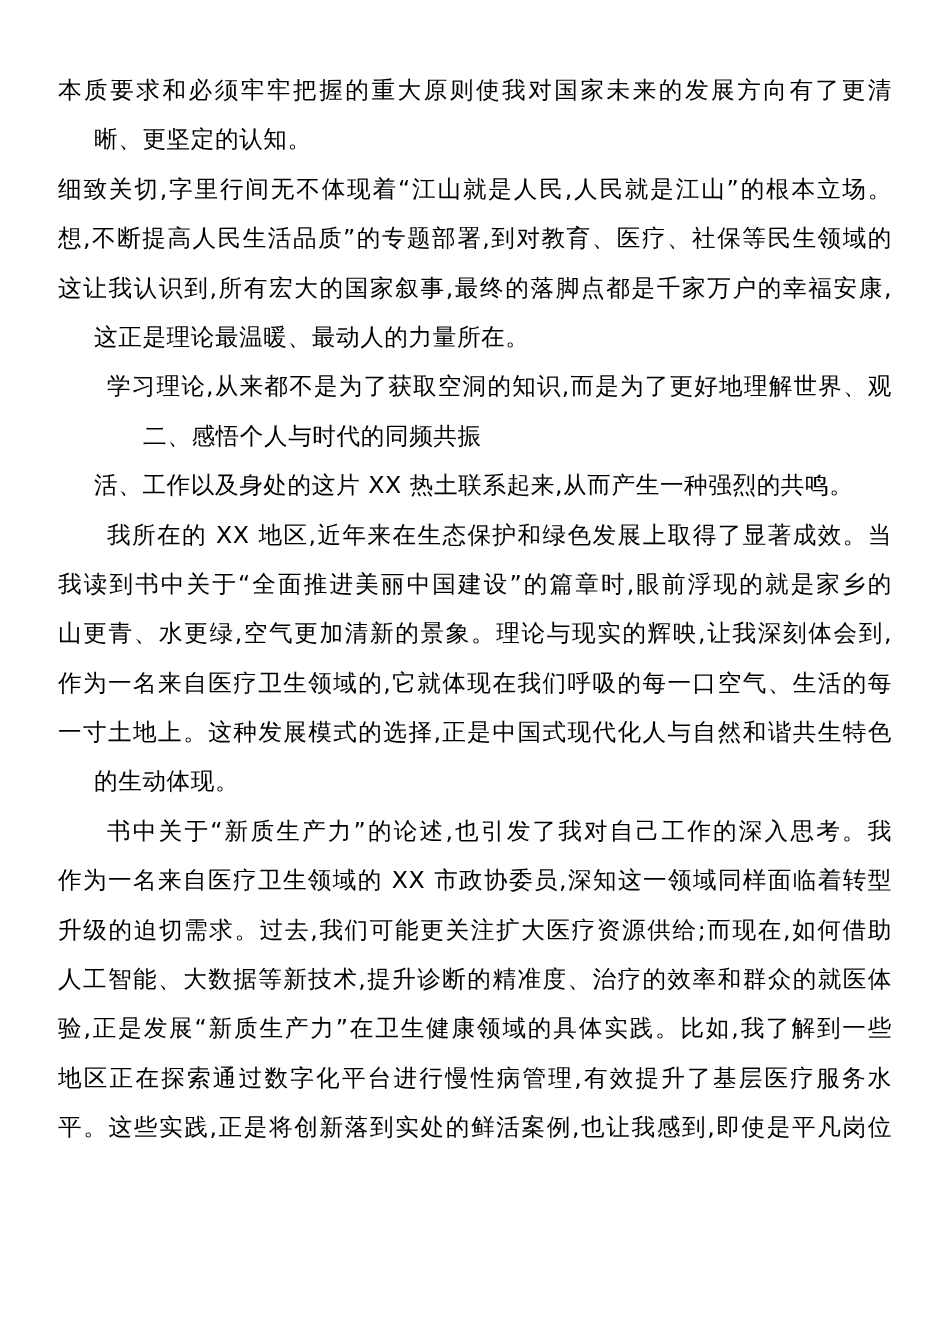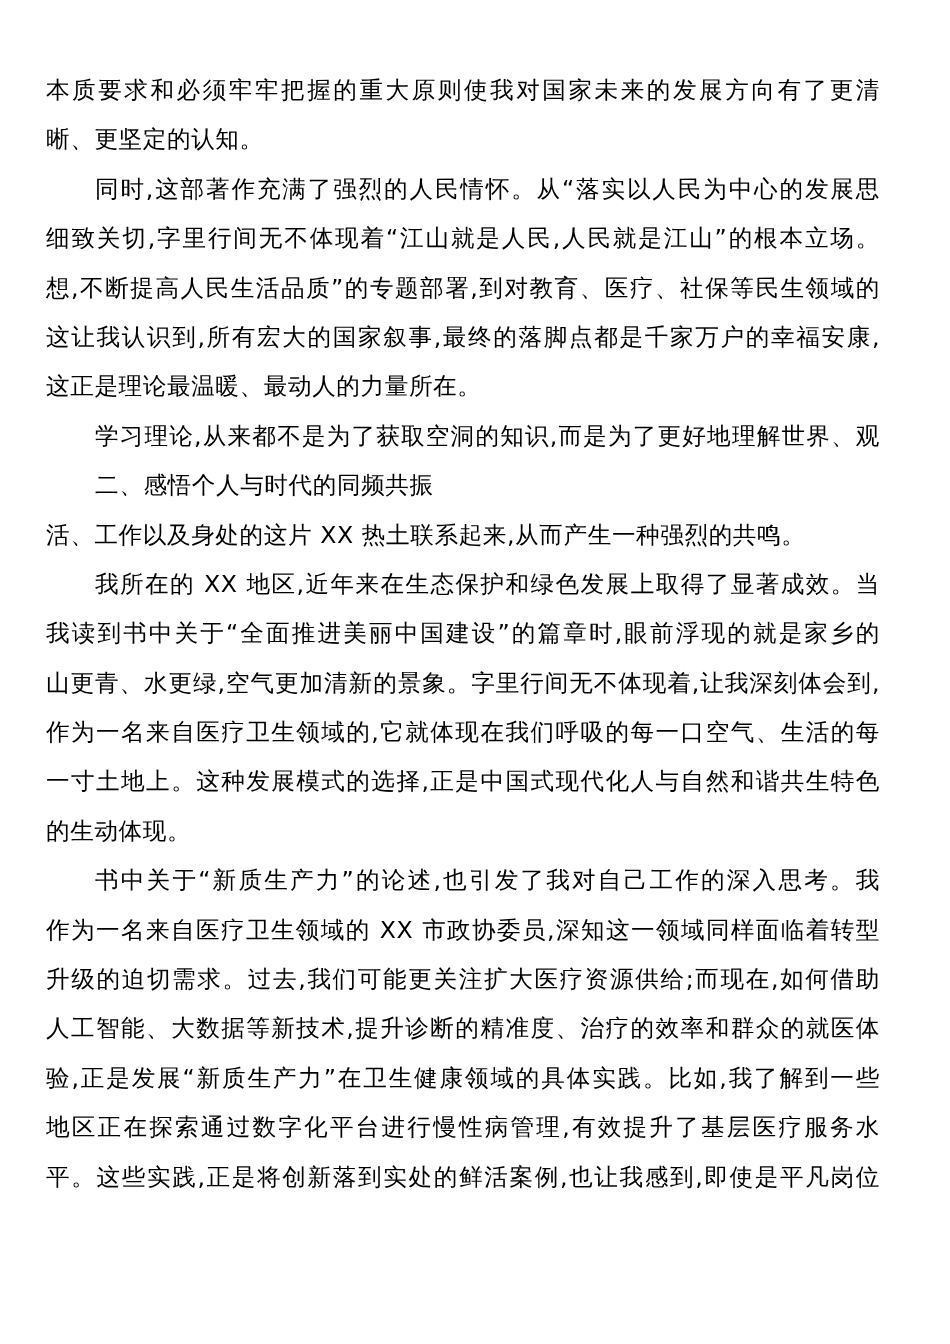--- a/index.html
+++ b/index.html
@@ -1,46 +1,45 @@
 <!DOCTYPE html>
 <html><head>
   <meta charset="utf-8">
   <style>
     html, body { margin: 0; padding: 0; background: #ffffff; }
     body { width: 950px; height: 1344px; overflow: hidden; position: relative; }
     .page {
-      position: absolute; left: 46px; top: 70px; width: 834px;
+      position: absolute; left: 58px; top: 70px; width: 834px;
       font-family: "DejaVu Sans", sans-serif;
       font-size: 23.6px; color: #000000;
     }
     .line {
       height: 49.4px; line-height: 40px;
       white-space: nowrap; text-align: justify; text-align-last: justify;
       letter-spacing: 0.6px;
     }
-    .line.last { text-align-last: left; }
+    .line.last { text-align-last: left; margin-left: 36px; }
     .line.indent { padding-left: 49px; }
   </style>
 </head>
 <body>
 
 <div class="page">
   <div class="line">本质要求和必须牢牢把握的重大原则使我对国家未来的发展方向有了更清</div>
   <div class="line last">晰、更坚定的认知。</div>
-  <div class="line indent">同时,这部著作充满了强烈的人民情怀。从“落实以人民为中心的发展思</div>
   <div class="line">细致关切,字里行间无不体现着“江山就是人民,人民就是江山”的根本立场。</div>
   <div class="line">想,不断提高人民生活品质”的专题部署,到对教育、医疗、社保等民生领域的</div>
   <div class="line">这让我认识到,所有宏大的国家叙事,最终的落脚点都是千家万户的幸福安康,</div>
   <div class="line last">这正是理论最温暖、最动人的力量所在。</div>
   <div class="line indent">学习理论,从来都不是为了获取空洞的知识,而是为了更好地理解世界、观</div>
   <div class="line indent last">二、感悟个人与时代的同频共振</div>
   <div class="line last">活、工作以及身处的这片 XX 热土联系起来,从而产生一种强烈的共鸣。</div>
   <div class="line indent">我所在的 XX 地区,近年来在生态保护和绿色发展上取得了显著成效。当</div>
   <div class="line">我读到书中关于“全面推进美丽中国建设”的篇章时,眼前浮现的就是家乡的</div>
-  <div class="line">山更青、水更绿,空气更加清新的景象。字里行间无不体现着,让我深刻体会到,</div>
+  <div class="line">山更青、水更绿,空气更加清新的景象。理论与现实的辉映,让我深刻体会到,</div>
   <div class="line">作为一名来自医疗卫生领域的,它就体现在我们呼吸的每一口空气、生活的每</div>
   <div class="line">一寸土地上。这种发展模式的选择,正是中国式现代化人与自然和谐共生特色</div>
   <div class="line last">的生动体现。</div>
   <div class="line indent">书中关于“新质生产力”的论述,也引发了我对自己工作的深入思考。我</div>
   <div class="line">作为一名来自医疗卫生领域的 XX 市政协委员,深知这一领域同样面临着转型</div>
   <div class="line">升级的迫切需求。过去,我们可能更关注扩大医疗资源供给;而现在,如何借助</div>
   <div class="line">人工智能、大数据等新技术,提升诊断的精准度、治疗的效率和群众的就医体</div>
   <div class="line">验,正是发展“新质生产力”在卫生健康领域的具体实践。比如,我了解到一些</div>
   <div class="line">地区正在探索通过数字化平台进行慢性病管理,有效提升了基层医疗服务水</div>
   <div class="line">平。这些实践,正是将创新落到实处的鲜活案例,也让我感到,即使是平凡岗位</div>

